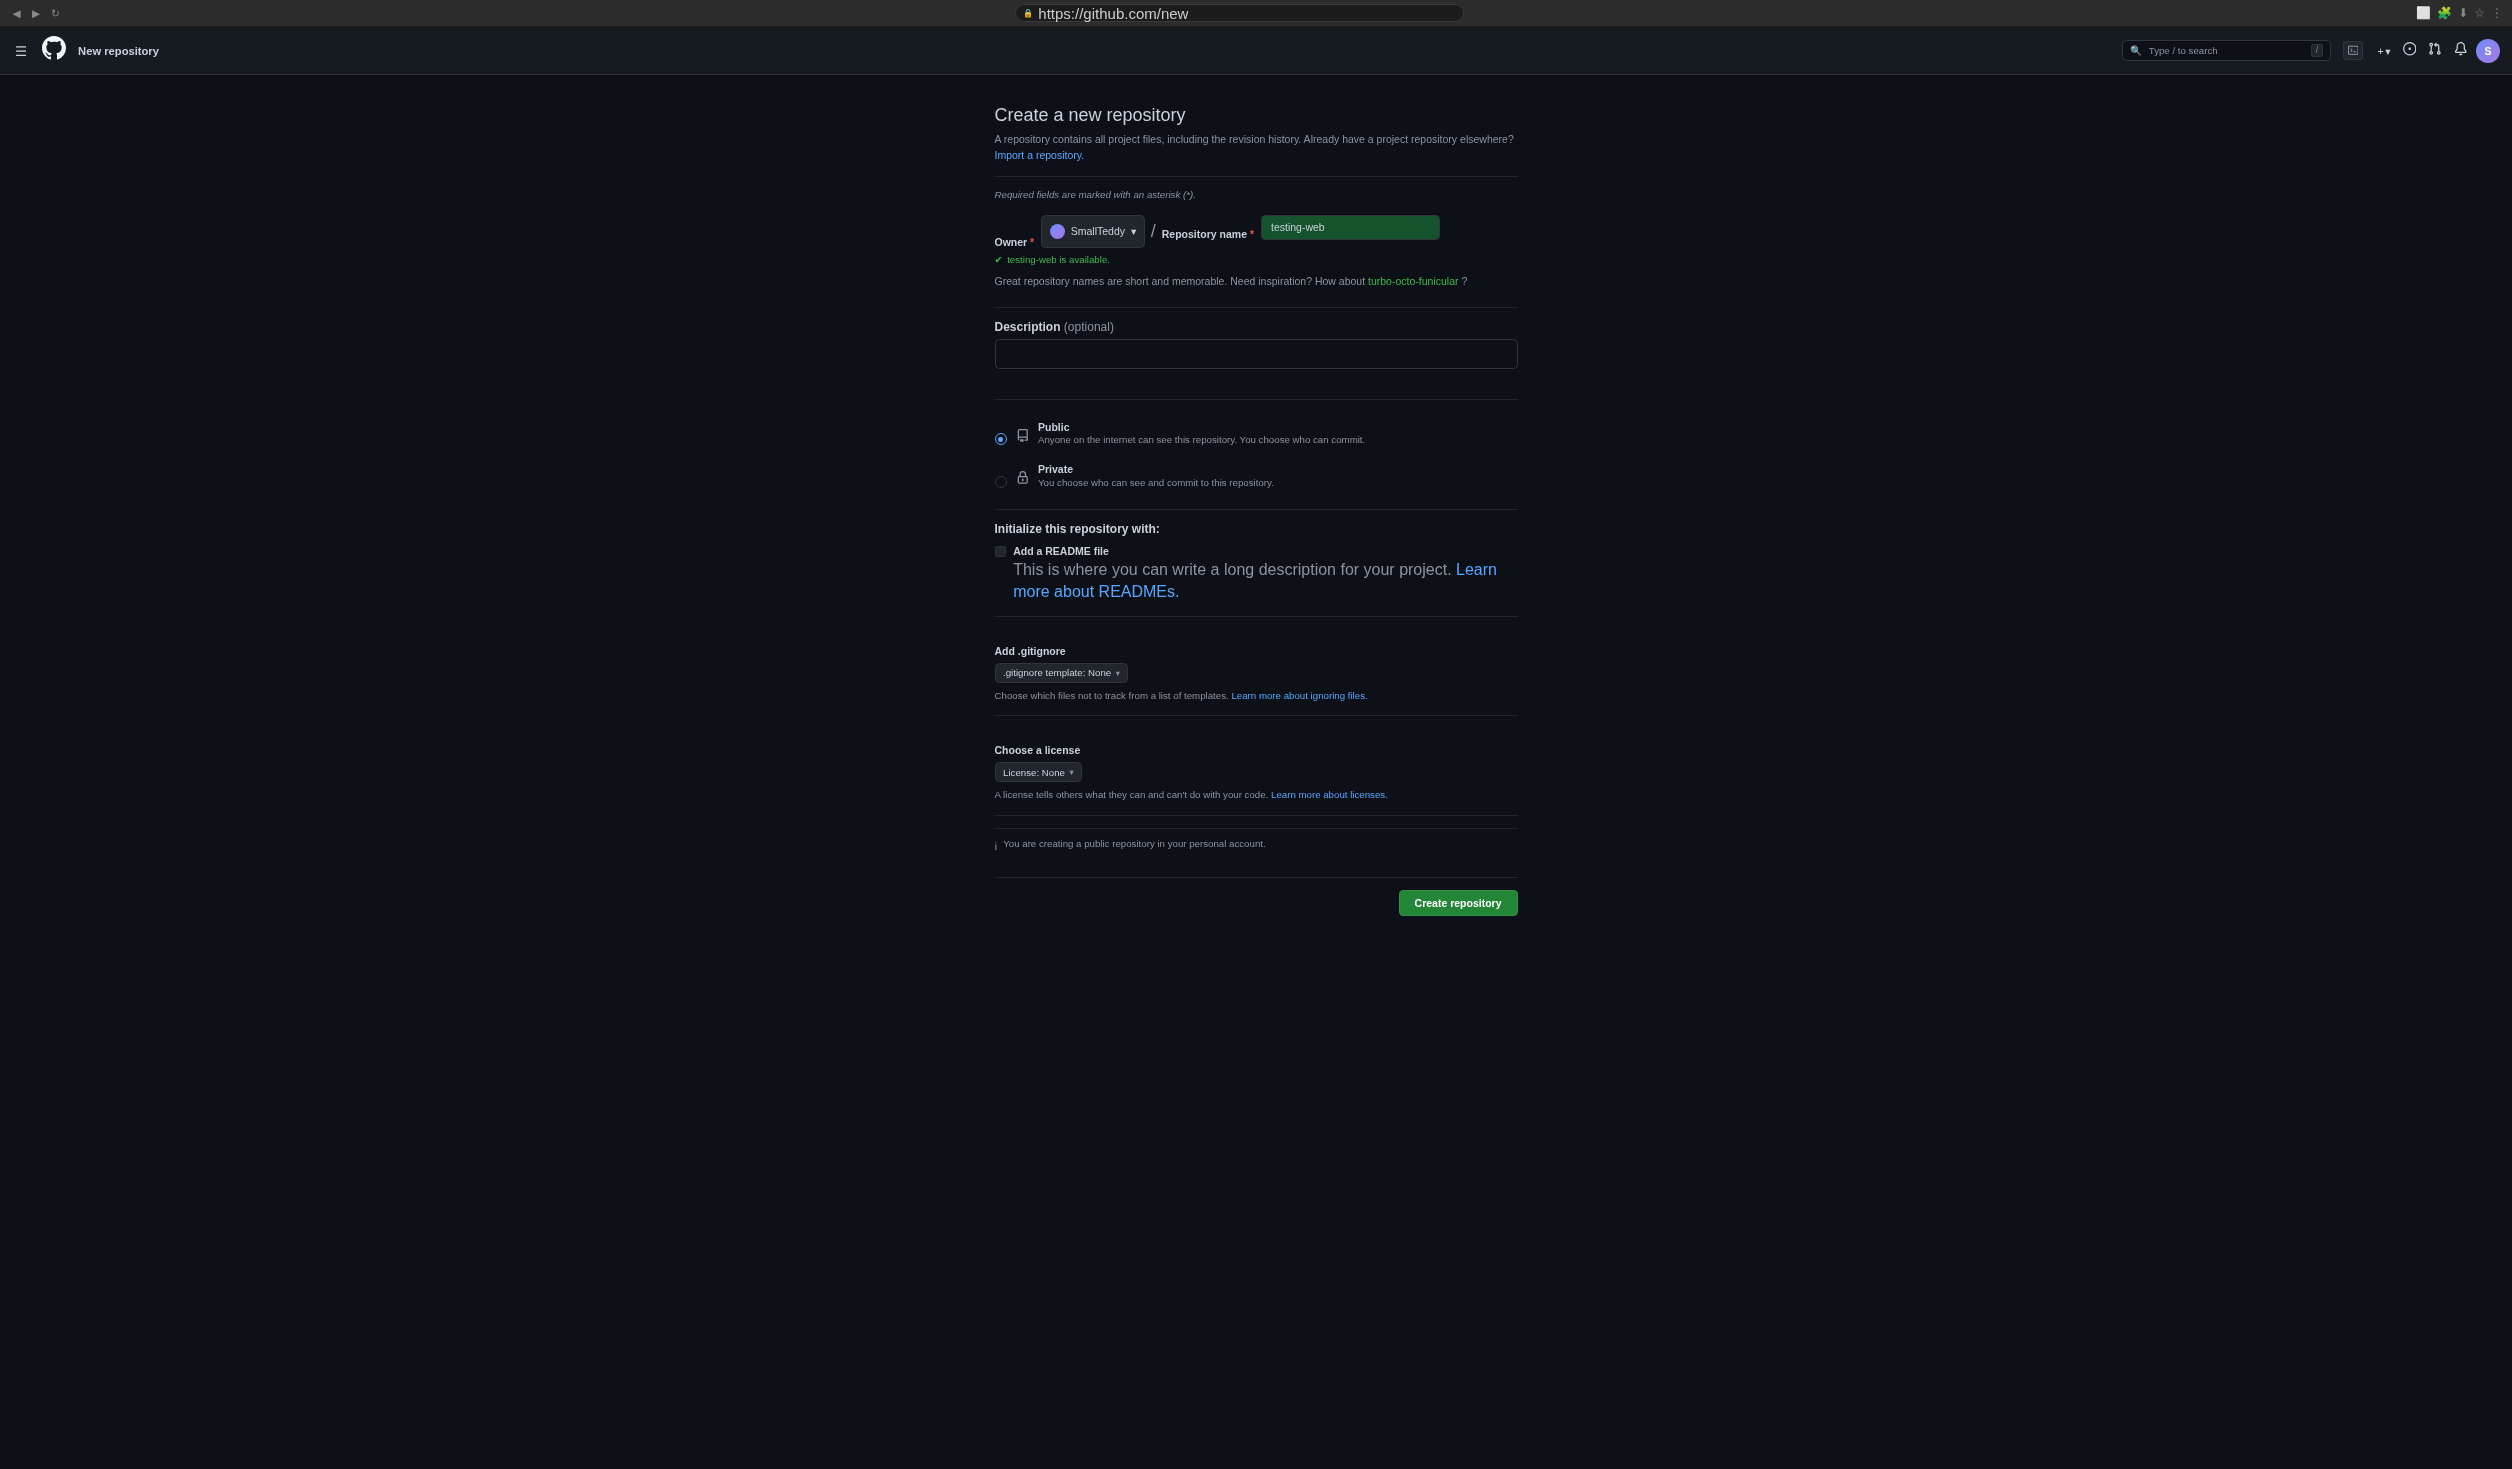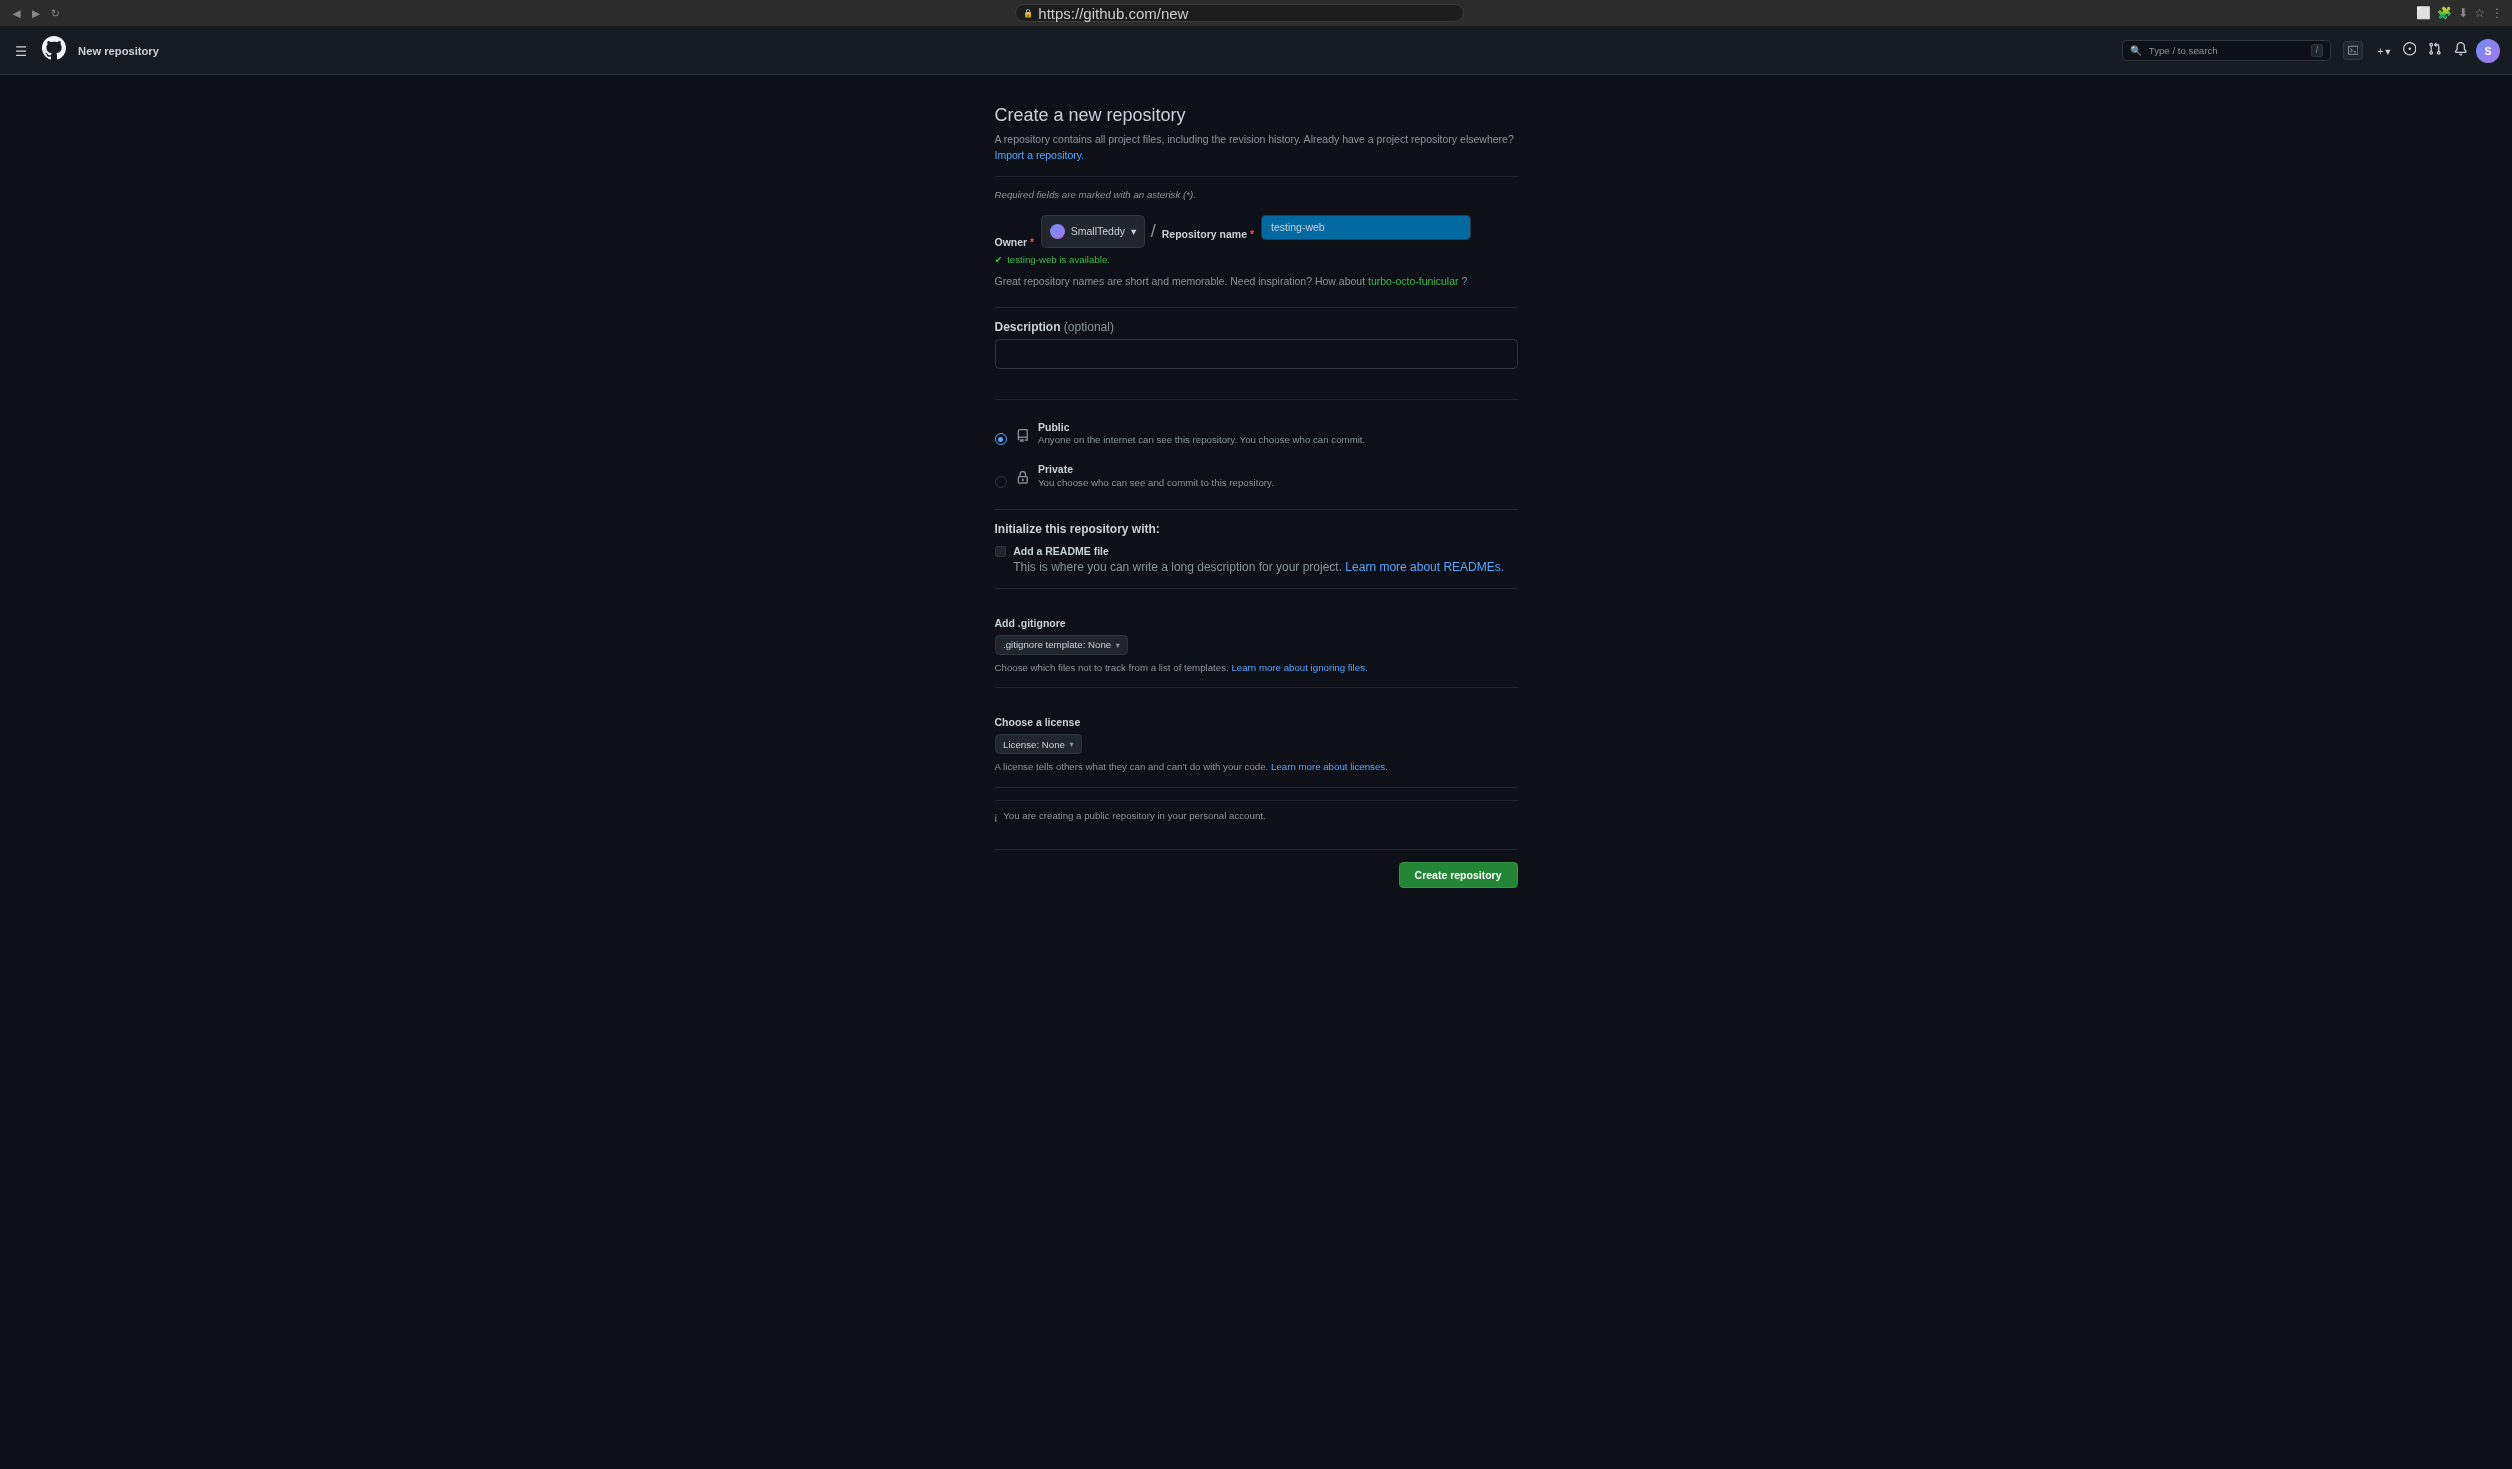--- a/index.html
+++ b/index.html
@@ -245,28 +245,28 @@
       background: linear-gradient(135deg, #6e8efb, #a777e3);
     }
     .slash-divider {
       font-size: 18px;
       color: #8b949e;
       align-self: flex-end;
       margin-bottom: 3px;
       line-height: 25.4px;
     }
     .repo-name-input {
-      background: #0369a1;
+      background: #14532d;
       border: 0.7px solid #30363d;
       border-radius: 4.5px;
       color: #c9d1d9;
       padding: 8px 9px;
       font-size: 10.5px;
       height: 25.4px;
-      width: 210px;
+      width: 179px;
     }
 
     .availability-msg {
       display: flex;
       align-items: center;
       gap: 4.5px;
       font-size: 9.7px;
       color: #3fb950;
       margin-bottom: 9px;
     }
@@ -374,21 +374,21 @@
       margin-top: 1.5px;
       flex-shrink: 0;
       cursor: pointer;
     }
     .checkbox-info .cb-title {
       font-size: 10.5px;
       font-weight: 600;
       color: #c9d1d9;
     }
     .checkbox-info .cb-desc {
-      font-size: 12px;
+      font-size: 16px;
       color: #8b949e;
       margin-top: 2.2px;
       line-height: 1.4;
     }
 
     
     .field-section {
       margin-top: 28px;
     }
     .field-section-title {

